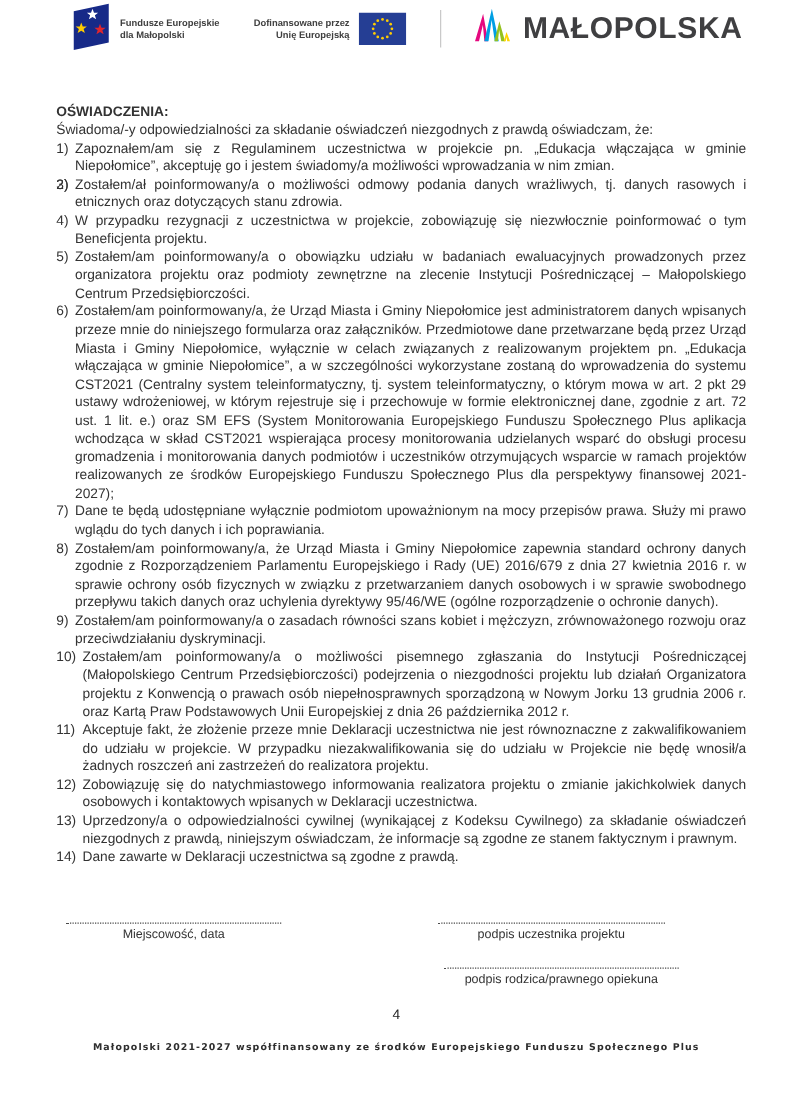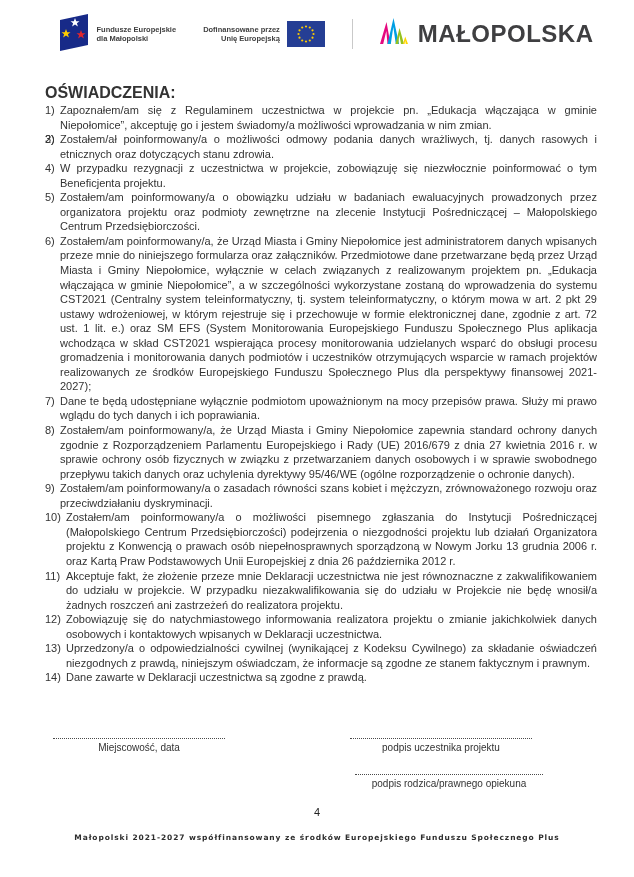--- a/index.html
+++ b/index.html
@@ -4,39 +4,39 @@
 <style>
   html,body { margin:0; padding:0; background:#e8e8e8; }
   .page {
     position:relative; width:634px; height:877px; margin:0 auto;
     background:#ffffff; overflow:hidden;
     font-family:"Liberation Sans", sans-serif; color:#333;
   }
 
   
   .header {
-    position:absolute; top:11px; left:57px; width:537px; height:46px;
-    display:flex; align-items:center; justify-content:center;gap:27px;
+    position:absolute; top:0; left:57px; width:537px; height:46px;
+    display:flex; align-items:center; justify-content:space-between;gap:27px;
   }
   .logo { display:flex; align-items:center; }
   .logo-text { font-size:7.5px; font-weight:bold; line-height:9.5px; color:#404040; }
   .logo-text.right { text-align:right; }
   .fe-icon { margin-right:7px; }
   .pl-flag { width:38px; height:25px; border:1px solid #b9b9b9; margin-right:7px; box-sizing:border-box; }
   .pl-flag .w { height:50%; background:#ffffff; }
   .pl-flag .r { height:50%; background:#d0213f; }
   .eu-flag { width:38px; height:26px; margin-left:7px; }
   .vdivider { width:1px; height:30px; background:#c9c9c9; }
   .mp-logo .mp-name {
     font-size:24px; font-weight:600; letter-spacing:0.5px; color:#3f3f41; margin-left:8px;
   }
 
   
   .content { position:absolute; top:84px; left:45px; width:552px; }
-  .doc-title { font-size:16px; font-weight:bold; margin:0 0 1px 0; }
+  .doc-title { font-size:11px; font-weight:bold; margin:0 0 1px 0; }
   .intro { font-size:11px; line-height:14.55px; text-align:justify; }
   .items { margin:0; }
   .item { position:relative; font-size:11px; line-height:14.55px; text-align:justify; }
   .item .num { position:absolute; left:0; top:0; }
   .item.d1 { padding-left:15px; }
   .item.d2 { padding-left:21px; }
 
   
   .signatures { position:absolute; top:730px; left:45px; width:552px; height:78px; }
   .sig { position:absolute; text-align:center; font-size:10px; }
@@ -112,20 +112,21 @@
           <polygon points="15.5,26 19.5,10 24,26 21,26 19.3,17 18.3,26" fill="#95c11f"></polygon>
           <polygon points="23,26 25.2,18.5 28,26 25.8,26 25.1,22.5 24.6,26" fill="#ffd500"></polygon>
         </svg>
       </span>
       <span class="mp-name">MAŁOPOLSKA</span>
     </div>
   </div>
 
   <div class="content">
     <p class="doc-title">OŚWIADCZENIA:</p>
+    <div class="intro">Świadoma/-y odpowiedzialności za składanie oświadczeń niezgodnych z prawdą oświadczam, że:</div>
 
     <div class="items">
       <div class="item d1">
         <span class="num">1)</span><span>Zapoznałem/am się z Regulaminem uczestnictwa w projekcie pn. „Edukacja włączająca w gminie Niepołomice”, akceptuję go i jestem świadomy/a możliwości wprowadzania w nim zmian.</span>
       </div>
       <div class="item d1">
         <span class="num">2)</span>
       </div>
       <div class="item d1">
         <span class="num">3)</span><span>Zostałem/ał poinformowany/a o możliwości odmowy podania danych wrażliwych, tj. danych rasowych i etnicznych oraz dotyczących stanu zdrowia.</span>

